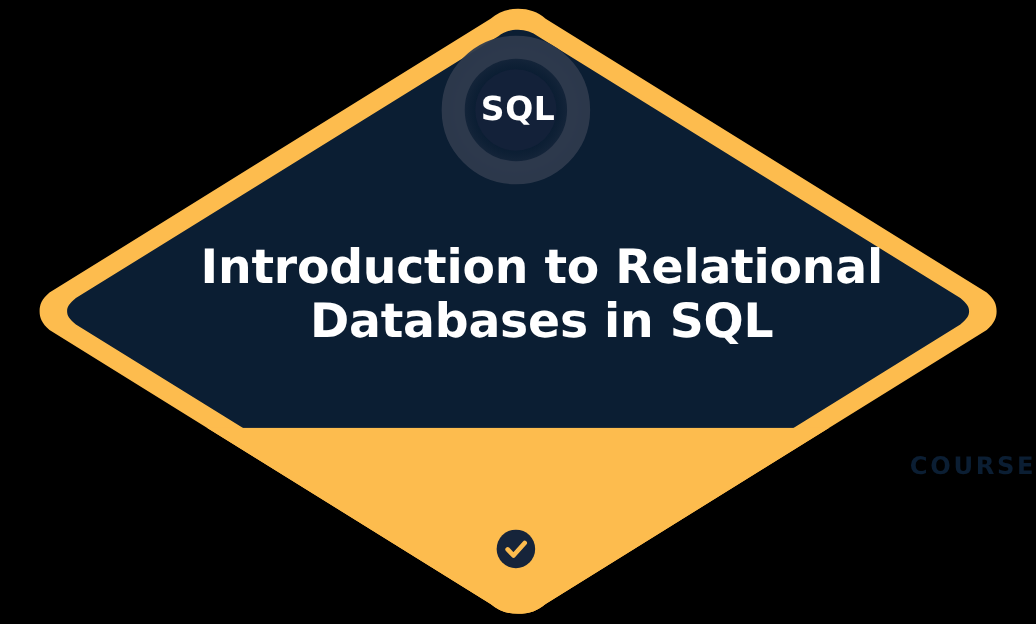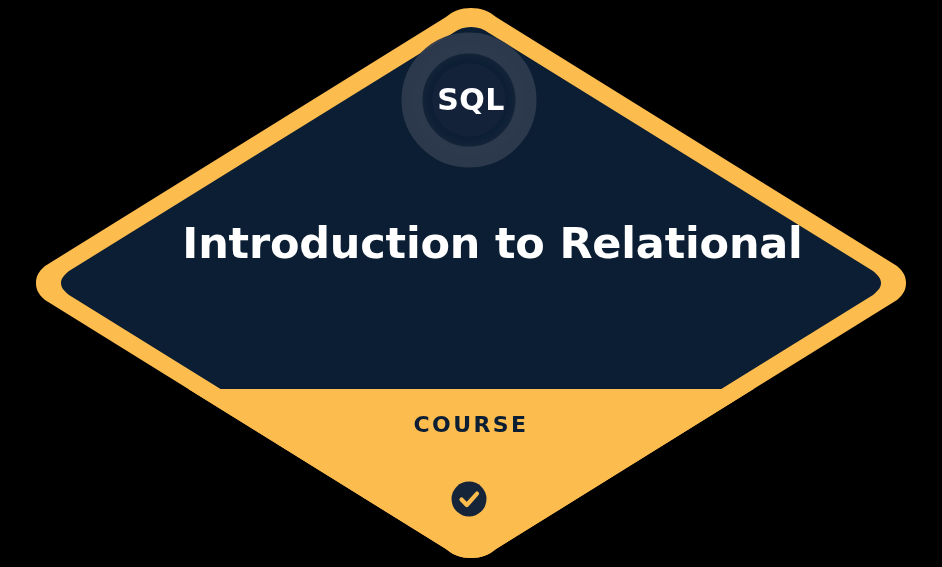--- a/index.html
+++ b/index.html
@@ -62,20 +62,21 @@
     padding-left: 43px;
   }
 
   #status-block {
     top: 407px;
     font-size: 22px;
     font-weight: bold;
     color: #0B1E33;
     letter-spacing: 2.4px;
     line-height: 36px;
+    text-align: right;
   }
   #status-block .status-line {
     display: block;
     white-space: nowrap;
   }
 </style>
 </head>
 <body>
 
 <div id="badge-canvas">
@@ -137,19 +138,20 @@
     <g>
       <circle cx="469" cy="499" r="17.5" fill="#16243A"></circle>
       <path d="M 461.5 499.5 L 466.8 505 L 477 493.6" fill="none" stroke="#FDBC4E" stroke-width="4.2" stroke-linecap="round" stroke-linejoin="round"></path>
     </g>
   </svg>
 
   <div class="overlay" id="sql-ring-label">SQL</div>
 
   <div class="overlay" id="course-title">
     <span class="title-line">Introduction to Relational</span>
+    <span class="title-line">Databases in SQL</span>
   </div>
 
   <div class="overlay" id="status-block">
     <span class="status-line">COURSE</span>
   </div>
 
 </div>
 
 </body></html>

